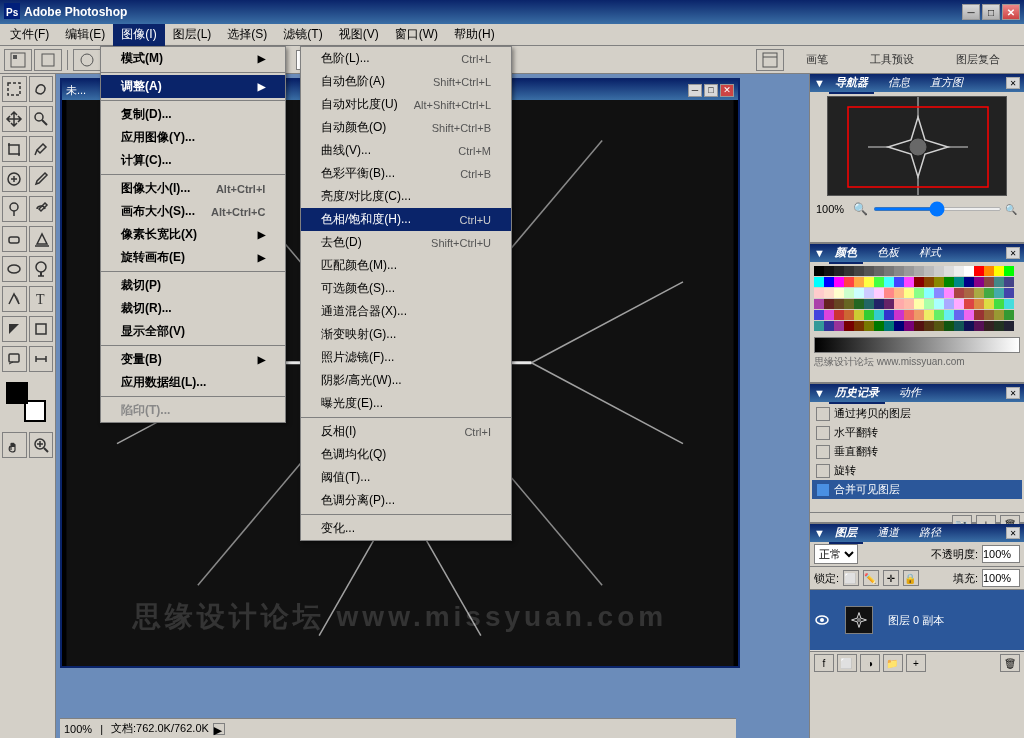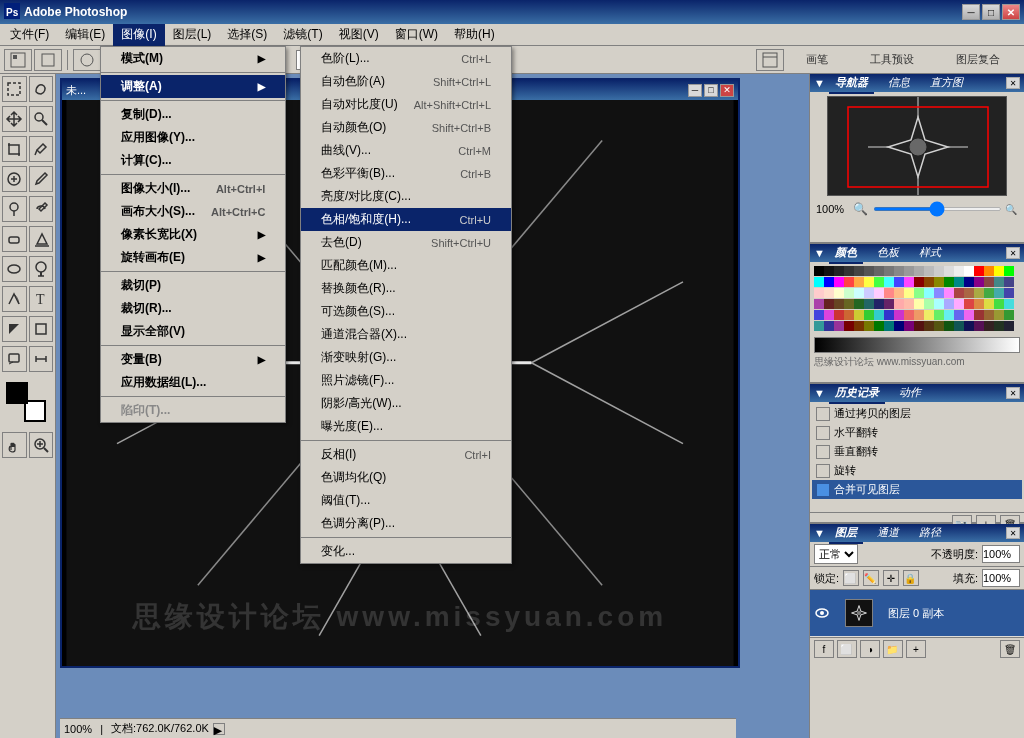--- a/index.html
+++ b/index.html
@@ -176,21 +176,21 @@
       padding: 2px 4px; display: flex; align-items: center; gap: 4px;
       border-bottom: 1px solid #808080;
     }
     .layers-select { height: 20px; font-size: 11px; border: 1px solid #808080; background: white; }
     #layers-lock-row {
       padding: 2px 4px; display: flex; align-items: center; gap: 4px;
       border-bottom: 1px solid #808080; font-size: 11px;
     }
     #layers-list { overflow-y: auto; }
     .layer-item {
-      display: flex; align-items: center; padding: 9px 4px;
+      display: flex; align-items: center; padding: 16px 4px;
       font-size: 11px; gap: 15px; cursor: pointer;
       border-bottom: 1px solid #e0ddd8;
     }
     .layer-item.active { background: #2b579a; color: white; }
     .layer-eye { width: 16px; height: 16px; cursor: pointer; display: flex; align-items: center; justify-content: center; }
     .layer-thumb {
       width: 28px; height: 28px; border: 1px solid #808080;
       background: black; flex-shrink: 0; overflow: hidden;
       display: flex; align-items: center; justify-content: center;
     }
@@ -942,23 +942,20 @@
     <span class="menu-shortcut" style="color:#ccc;">Ctrl+U</span>
   </div>
   <div class="menu-entry">
     <span>去色(D)</span>
     <span class="menu-shortcut">Shift+Ctrl+U</span>
   </div>
   <div class="menu-entry">
     <span>匹配颜色(M)...</span>
   </div>
   <div class="menu-entry">
-    <span>替换颜色(R)...</span>
-  </div>
-  <div class="menu-entry">
     <span>可选颜色(S)...</span>
   </div>
   <div class="menu-entry">
     <span>通道混合器(X)...</span>
   </div>
   <div class="menu-entry">
     <span>渐变映射(G)...</span>
   </div>
   <div class="menu-entry">
     <span>照片滤镜(F)...</span>

